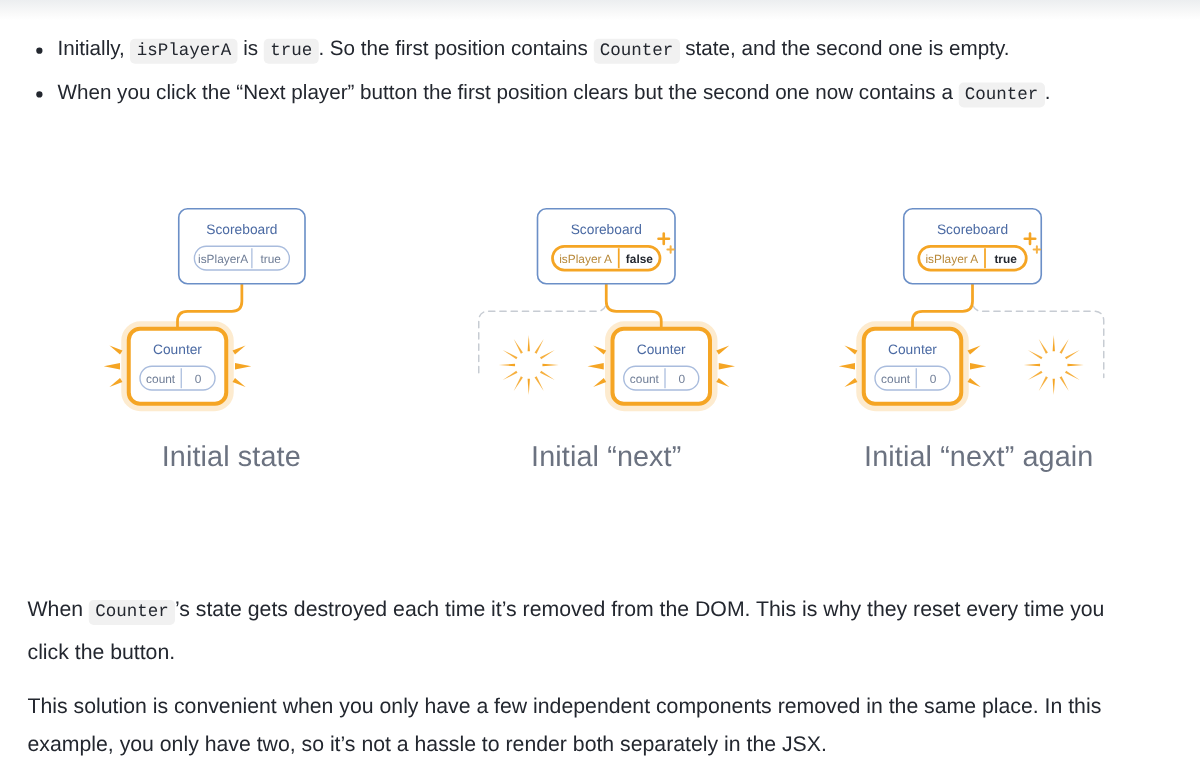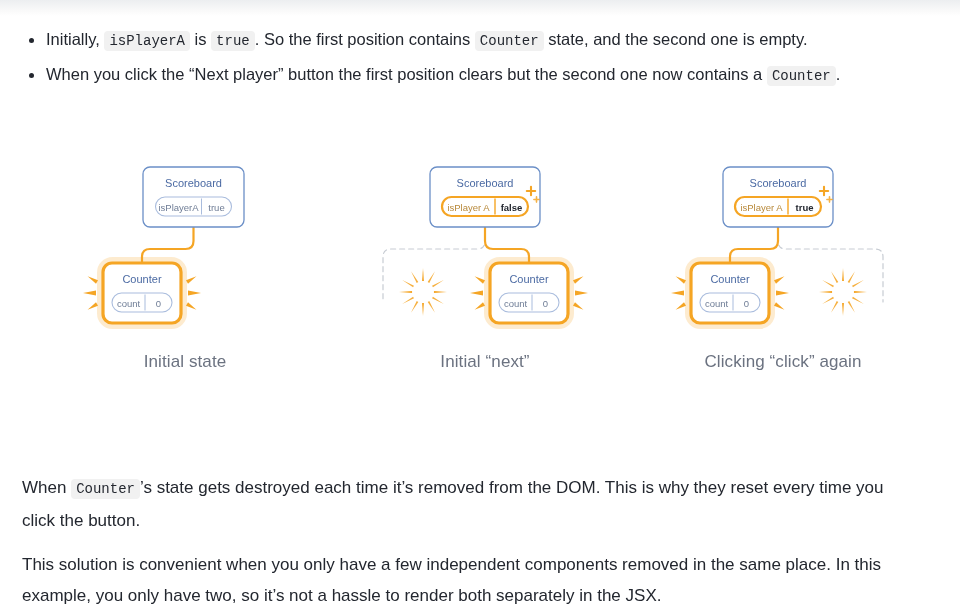--- a/index.html
+++ b/index.html
@@ -92,21 +92,21 @@
   .d0 { left: 10px; }
   .d1 { left: 310px; }
   .d2 { left: 608px; }
 
   .caption {
     position: absolute;
     top: 202px;
     left: 0;
     width: 320px;
     text-align: center;
-    font-size: 17px;
+    font-size: 23px;
     color: #6b7280;
     letter-spacing: 0.1px;
   }
 
   svg { display: block; }
 
   
   .para {
     position: absolute;
     left: 22px;
@@ -253,20 +253,20 @@
           <g>
             <rect x="65.5" y="110.5" width="83" height="65" rx="12" fill="none" stroke="#f5a524" stroke-width="7" opacity="0.22"></rect>
             <rect x="68" y="113" width="78" height="60" rx="9" fill="#ffffff" stroke="#f5a524" stroke-width="3.2"></rect>
             <text x="107" y="133" text-anchor="middle" font-family="&quot;Liberation Sans&quot;, sans-serif" font-size="11" fill="#4b6aa3">Counter</text>
             <rect x="77" y="143" width="60" height="19" rx="9.5" fill="#ffffff" stroke="#a9bcdd" stroke-width="1.1"></rect>
             <line x1="110" y1="144.5" x2="110" y2="160.5" stroke="#a9bcdd" stroke-width="1"></line>
             <text x="93.5" y="156.5" text-anchor="middle" font-family="&quot;Liberation Sans&quot;, sans-serif" font-size="9.5" fill="#6f7d96">count</text>
             <text x="123.5" y="156.5" text-anchor="middle" font-family="&quot;Liberation Sans&quot;, sans-serif" font-size="9.5" fill="#6f7d96" font-weight="normal">0</text>
           </g>
         </svg>
-        <div class="caption">Clicking “click” again</div>
+        <div class="caption">Initial “next” again</div>
       </div>
     </div>
 
   <p class="para p1" id="para-0"><span>When </span><code class="ic">Counter</code><span>’s state gets destroyed each time it’s removed from the DOM. This is why they reset every time you click the button.</span></p>
   <p class="para p2" id="para-1"><span>This solution is convenient when you only have a few independent components removed in the same place. In this example, you only have two, so it’s not a hassle to render both separately in the JSX.</span></p>
 
 </div>
 
 </body></html>

